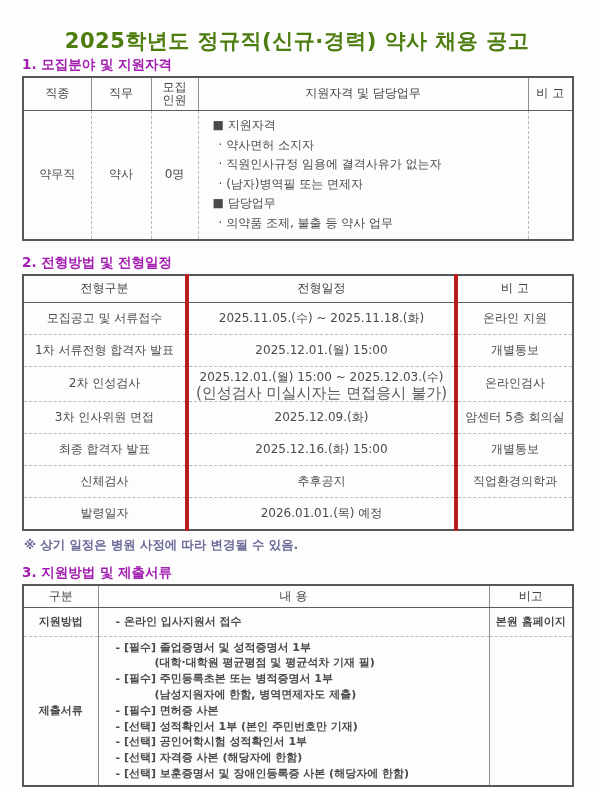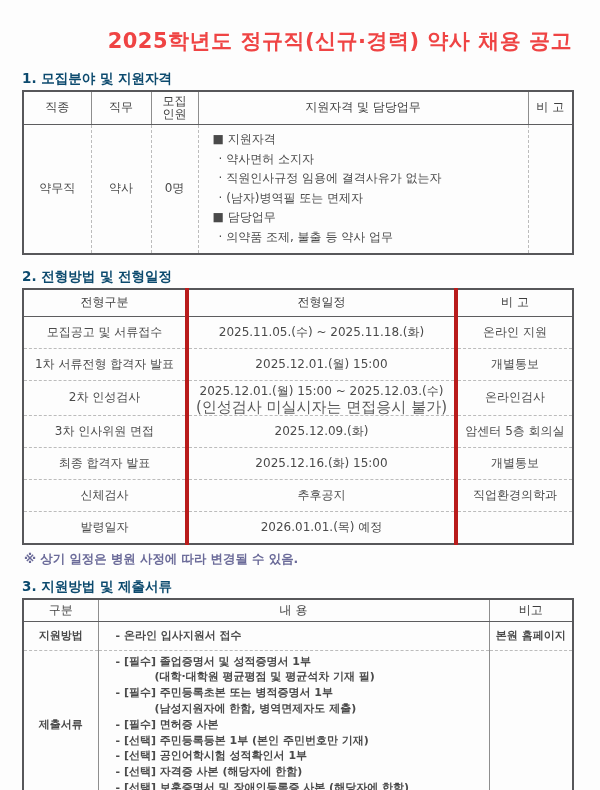--- a/index.html
+++ b/index.html
@@ -3,25 +3,25 @@
 <meta charset="utf-8">
 <style>
   html,body{margin:0;padding:0;}
   body{
     width:600px;height:790px;background:#fdfdfd;overflow:hidden;
     font-family:"DejaVu Sans","Liberation Sans",sans-serif;
     color:#484848;-webkit-font-smoothing:antialiased;
   }
   .page{padding:30px 28px 0 22px;}
   .doc-title{
-    font-size:21px;font-weight:bold;text-align:right;color:#ef4444;
-    letter-spacing:0.5px;margin:0 0 17px 0;line-height:23px;
+    font-size:21px;font-weight:bold;text-align:center;color:#4d7c0f;
+    letter-spacing:0.5px;margin:0 0 3px 0;line-height:23px;
   }
   .sec-heading{
-    font-size:13.5px;font-weight:bold;color:#0c4a6e;
+    font-size:13.5px;font-weight:bold;color:#a21caf;
     margin:0 0 4px 0;line-height:16px;
   }
   .sec{margin-bottom:13px;}
   table.tbl{
     border-collapse:collapse;width:550px;table-layout:fixed;
     border:2px solid #57575a;
   }
   .tbl th,.tbl td{
     font-size:12px;color:#4a4a4a;text-align:center;vertical-align:middle;
     padding:2px 3px;word-break:keep-all;
@@ -179,21 +179,21 @@
           <td>본원 홈페이지</td>
         </tr>
         <tr>
           <td>제출서류</td>
           <td class="content">
             <div class="cline">- [필수] 졸업증명서 및 성적증명서 1부</div>
             <div class="cline indent">(대학·대학원 평균평점 및 평균석차 기재 필)</div>
             <div class="cline">- [필수] 주민등록초본 또는 병적증명서 1부</div>
             <div class="cline indent">(남성지원자에 한함, 병역면제자도 제출)</div>
             <div class="cline">- [필수] 면허증 사본</div>
-            <div class="cline">- [선택] 주민등록등본 1부 (본인 주민번호만 기재)</div>
+            <div class="cline">- [선택] 성적확인서 1부 (본인 주민번호만 기재)</div>
             <div class="cline">- [선택] 공인어학시험 성적확인서 1부</div>
             <div class="cline">- [선택] 자격증 사본 (해당자에 한함)</div>
             <div class="cline">- [선택] 보훈증명서 및 장애인등록증 사본 (해당자에 한함)</div>
           </td>
           <td></td>
         </tr>
       </tbody>
     </table>
   </div>
 

